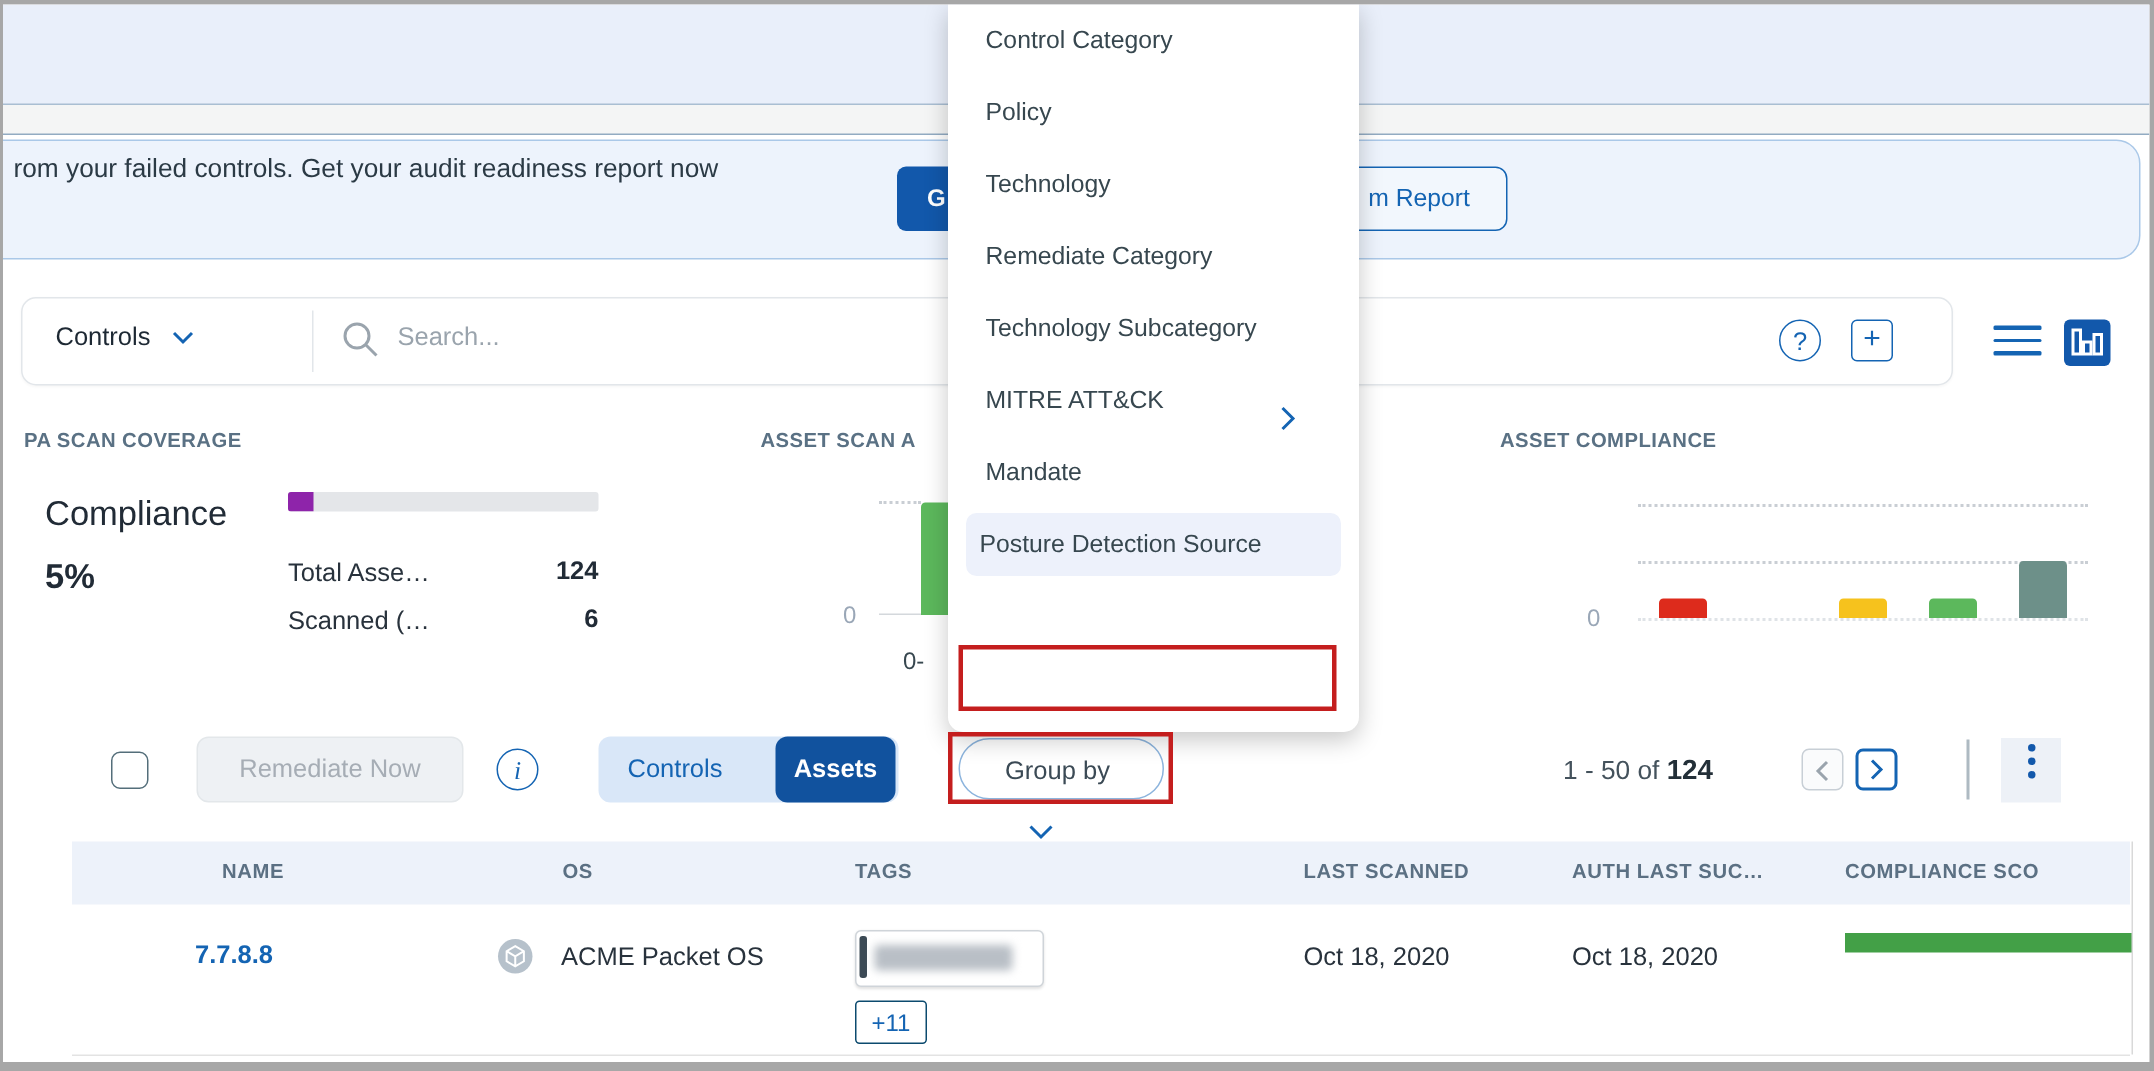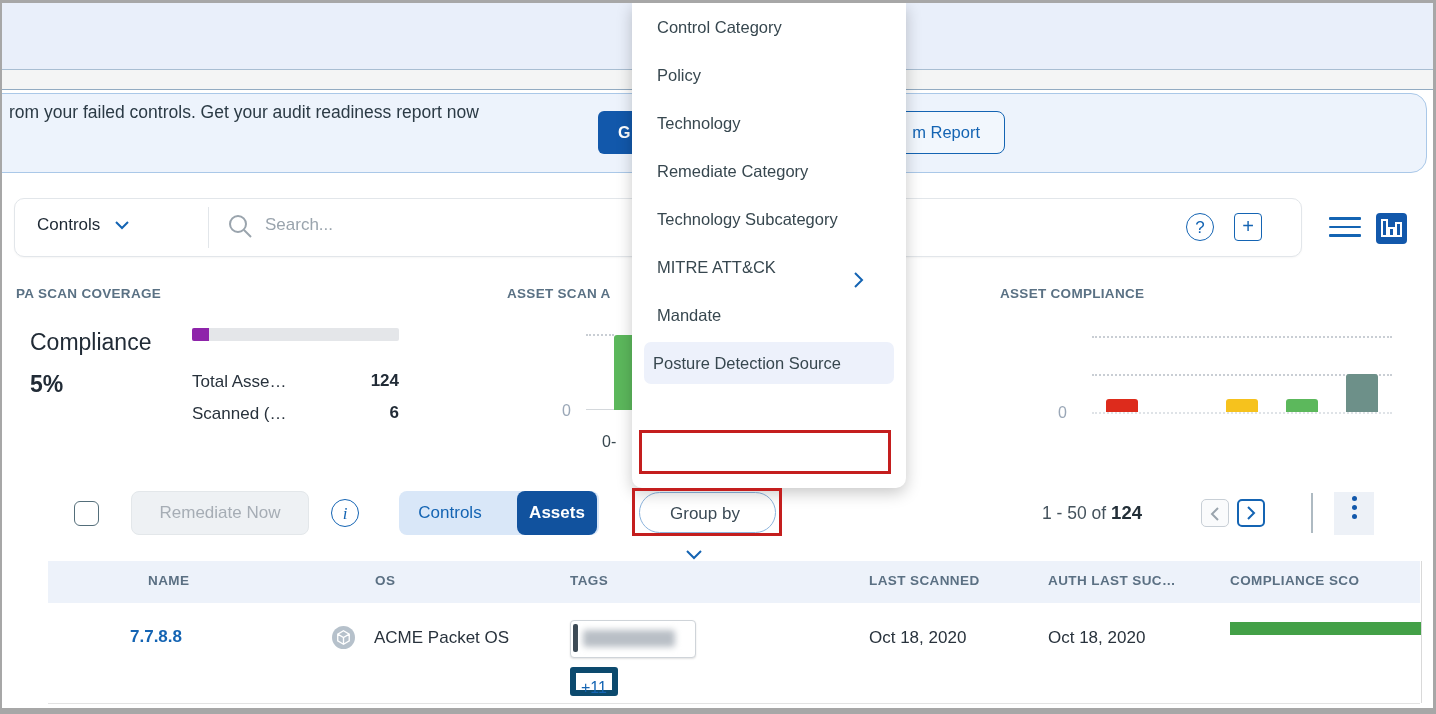--- a/index.html
+++ b/index.html
@@ -69,21 +69,21 @@
   
   .thead{left:46px;top:558px;width:1372px;height:42px;background:#edf2fa;}
   .th{position:absolute;top:12px;font-size:13.5px;font-weight:bold;color:#5b7083;letter-spacing:.4px;white-space:nowrap;}
   .cell{position:absolute;font-size:17px;color:#28323c;white-space:nowrap;}
   .link{color:#1464b3;font-weight:bold;}
   .os-circle{width:23px;height:23px;border-radius:50%;background:#b6c1cb;}
   .tag-chip{left:568px;top:617px;width:124px;height:36px;background:#fff;border:1px solid #cfd4d9;border-radius:4px;
     box-shadow:0 1px 2px rgba(0,0,0,0.12);overflow:hidden;}
   .tag-accent{position:absolute;left:2px;top:3px;width:5px;height:28px;background:#3c4a55;border-radius:2px;}
   .tag-blur{position:absolute;left:12px;top:9px;width:92px;height:17px;background:#b9bfc6;border-radius:3px;filter:blur(3px);}
-  .tag-more{left:568px;top:664px;width:48px;height:29px;border:6px solid #0c4a6e;border-radius:3px;background:#fff;
+  .tag-more{left:568px;top:664px;width:48px;height:29px;border:1px solid #0c4a6e;border-radius:3px;background:#fff;
     color:#1464b3;font-size:16px;text-align:center;line-height:29px;box-sizing:border-box;}
   .score-bar{left:1228px;top:619px;width:192px;height:13px;background:#43a047;}
   .row-divider{left:46px;top:700px;width:1372px;height:1px;background:#e3e3e3;}
   .table-scroll{left:1419px;top:558px;width:1px;height:142px;background:#d9d9d9;}
 
   
   .panel{left:630px;top:0px;width:274px;height:485px;background:#fff;border-radius:0 0 10px 10px;z-index:50;
     box-shadow:0 5px 16px rgba(0,0,0,0.22);}
   .panel-item{height:48px;line-height:48px;padding-left:25px;font-size:16.5px;color:#37474f;position:relative;}
   .panel-item .sub-chev{position:absolute;right:42px;top:15px;}

